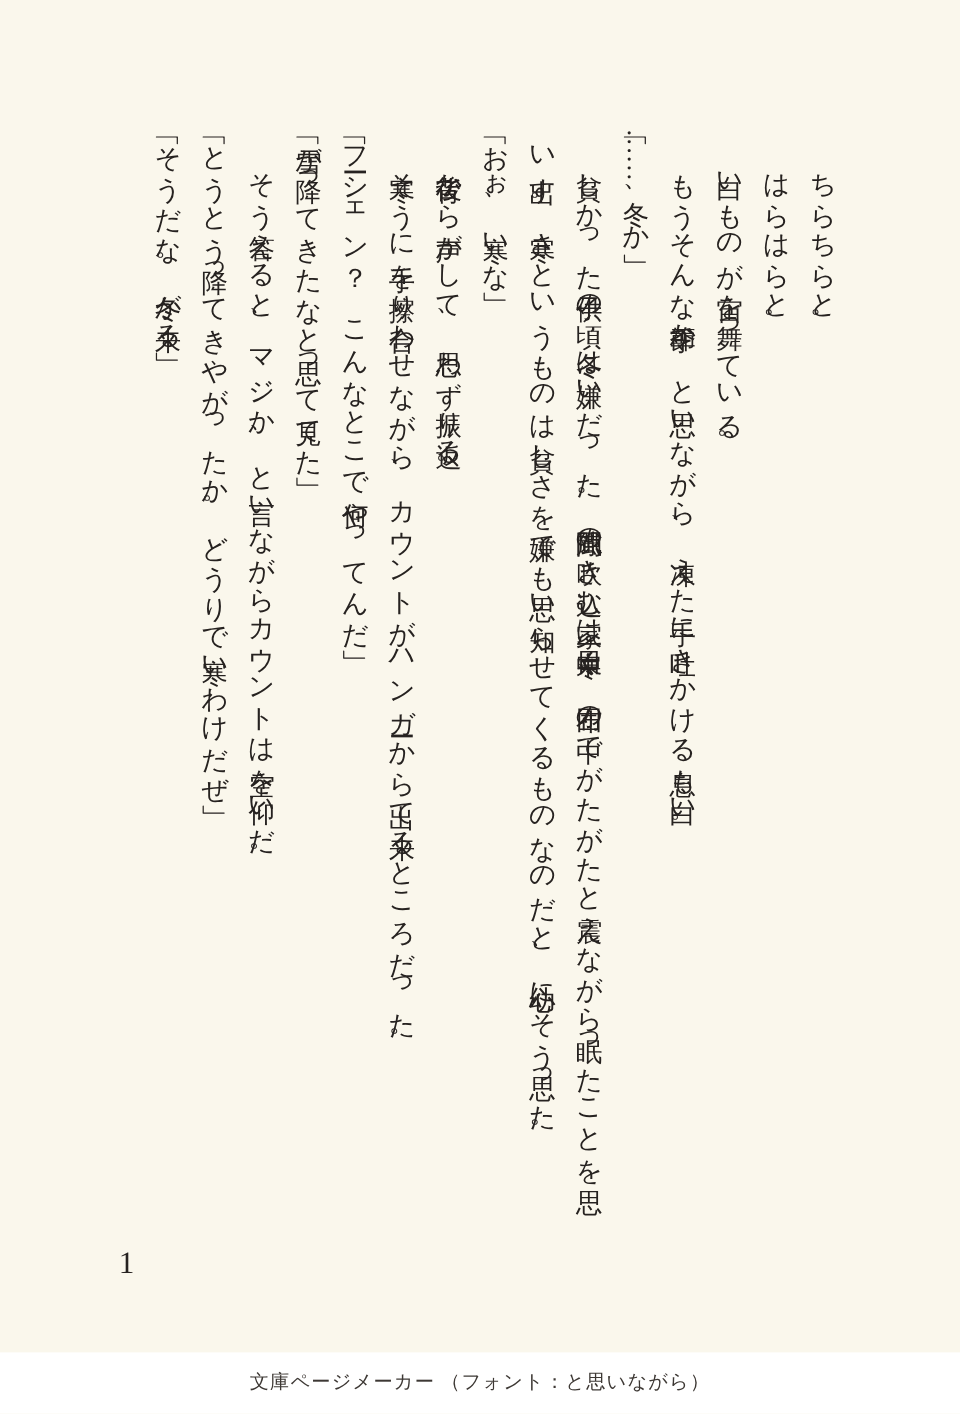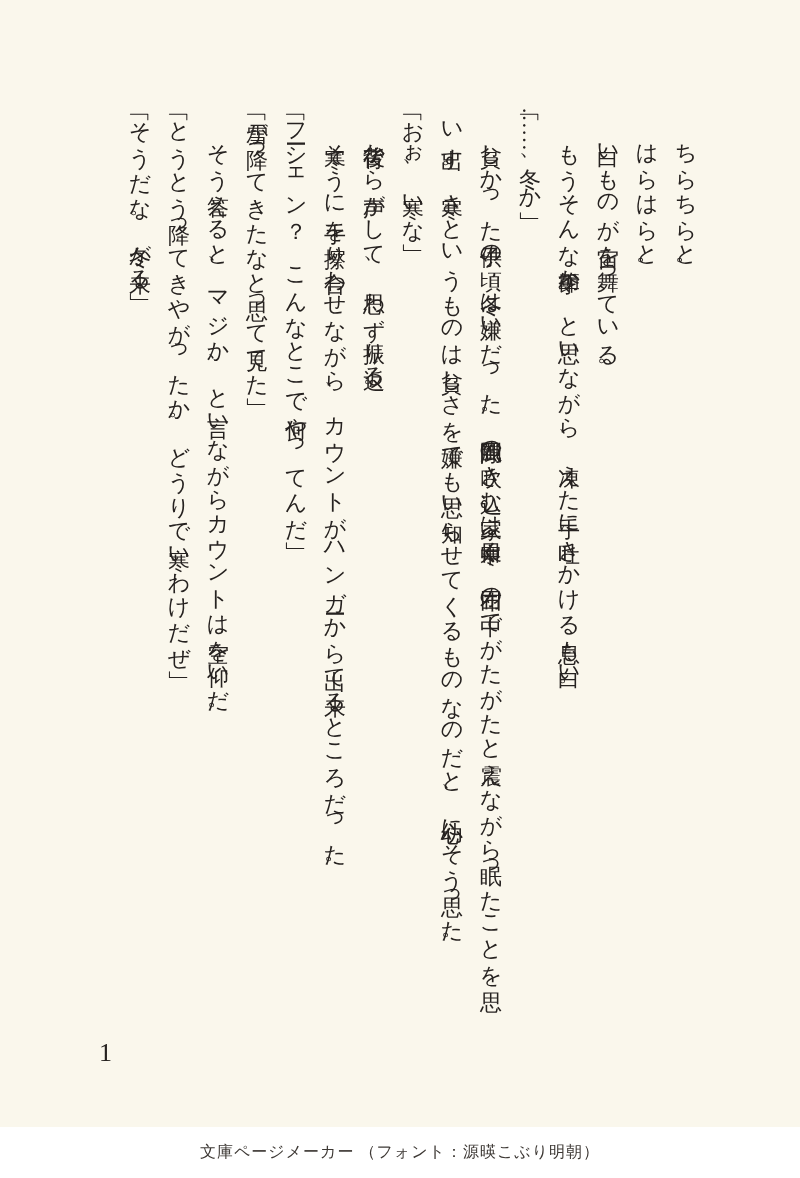--- a/index.html
+++ b/index.html
@@ -77,14 +77,14 @@
   <p>「フーシェン？　こんなとこで何やってんだ」</p>
   <p>「雪が降ってきたなと思って見てた」</p>
   <p>　そう答えると、マジか、と言いながらカウントは空を仰いだ。</p>
   <p>「とうとう降ってきやがったか。どうりで寒いわけだぜ」</p>
   <p>「そうだな。冬が来る」</p>
 </main>
 
 <div class="page-number">1</div>
 
 <footer class="footer">
-  <span class="footer-credit">文庫ページメーカー （フォント：源暎こぶり明朝）</span>
+  <span class="footer-credit">文庫ページメーカー （フォント：と思いながら）</span>
 </footer>
 
 </body></html>

